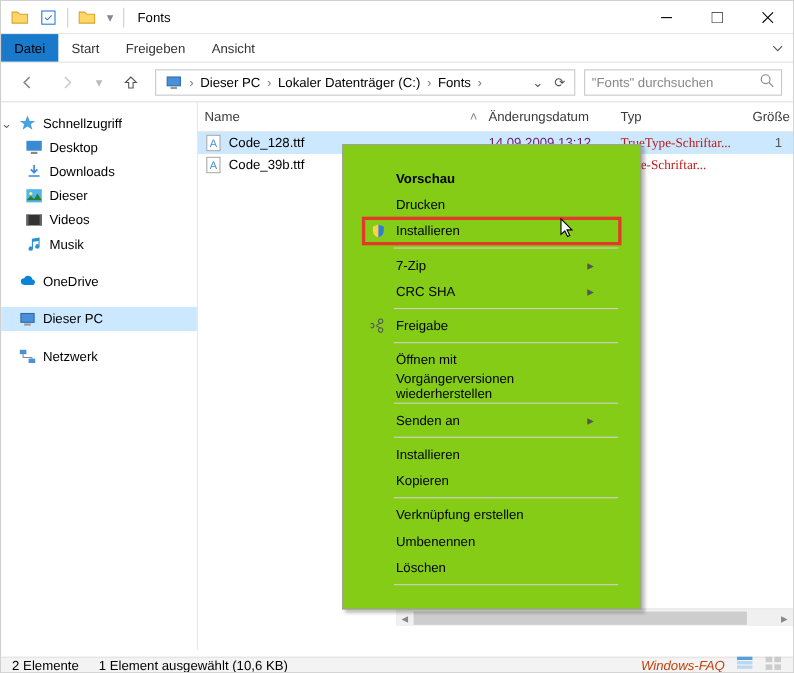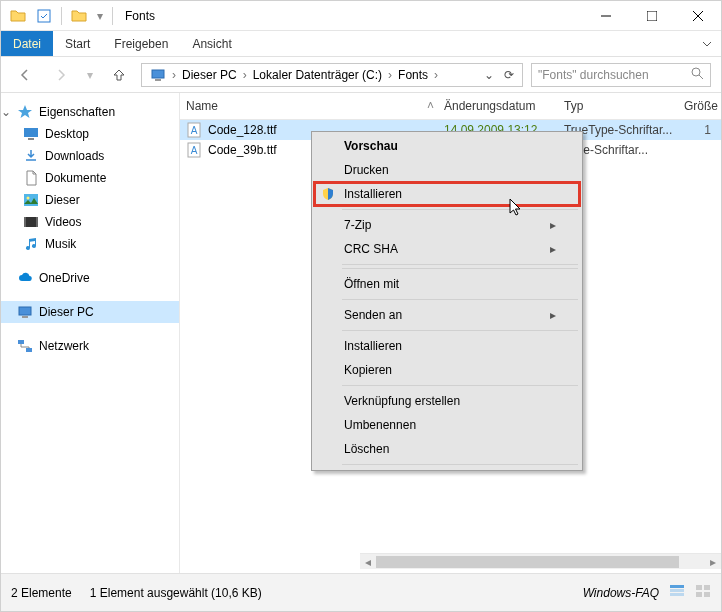--- a/index.html
+++ b/index.html
@@ -10,21 +10,21 @@
 .titlebar .icon-row { display: flex; align-items: center; gap: 4px; padding-left: 6px; }
 .titlebar .ti { width: 22px; height: 22px; display: flex; align-items: center; justify-content: center; }
 .titlebar .sep { width: 1px; height: 18px; background: #d0d0d0; margin: 0 2px; }
 .titlebar .title { margin-left: 10px; font-size: 12px; }
 .titlebar .winbtns { margin-left: auto; display: flex; }
 .titlebar .winbtns div { width: 46px; height: 30px; display: flex; align-items: center; justify-content: center; }
 
 
 .ribbon { height: 26px; display: flex; align-items: stretch; border-bottom: 1px solid #e1e1e1; }
 .ribbon .tab { padding: 0 12px; display: flex; align-items: center; font-size: 12px; }
-.ribbon .tab.file { background: #1979ca; color: #fef9c3; }
+.ribbon .tab.file { background: #1979ca; color: #000000; }
 .ribbon .tab.inactive { color: #333; }
 .ribbon .chev { display:flex; align-items:center; padding:0 8px; margin-left:auto; }
 
 
 .addr-row { height: 36px; display: flex; align-items: center; padding: 0 10px; gap: 8px; border-bottom: 1px solid #e1e1e1; }
 .navbtn { width: 28px; height: 28px; border-radius: 2px; display: flex; align-items: center; justify-content: center; color: #555; }
 .navbtn.disabled { color: #bbb; }
 .addrbox { flex: 1; height: 24px; border: 1px solid #c8c8c8; display: flex; align-items: center; padding: 0 4px; gap: 2px; }
 .addrbox .seg { padding: 0 4px; color: #000; display: flex; align-items: center; gap: 4px; }
 .addrbox .gt { color: #777; }
@@ -44,39 +44,39 @@
 
 .content { flex: 1; position: relative; }
 .columns { display: flex; padding: 6px 3px 6px 6px; border-bottom: 1px solid #e8e8e8; color: #3a3a3a; font-size: 12px; }
 .col-name { flex: 0 0 258px; display: flex; align-items:center; gap:4px; }
 .col-date { flex: 0 0 120px; }
 .col-type { flex: 0 0 120px; }
 .col-size { flex: 1; text-align: center; }
 .row { display: flex; align-items: center; padding: 2px 10px 2px 6px; font-size: 12px; }
 .row.selected { background: #cce8ff; }
 .row .fn { flex: 0 0 258px; display: flex; align-items: center; gap: 6px; }
-.row .dt { flex: 0 0 120px; color: #4d7c0f; }
-.row .tp { flex: 0 0 120px; color: #404040; white-space: nowrap; overflow: hidden; text-overflow: ellipsis; }
+.row .dt { flex: 0 0 120px; color: #701a75; }
+.row .tp { flex: 0 0 120px; color: #b91c1c; white-space: nowrap; overflow: hidden; text-overflow: ellipsis; font-family: Liberation Serif, serif; }
 .row .sz { flex: 1; text-align: right; color: #555; }
 .fi { width: 16px; height: 16px; display:flex; align-items:center; justify-content:center; }
 
 
-.ctxmenu { position: absolute; left: 310px; top: 130px; width: 272px; background: #e5e5e5; border: 1px solid #a0a0a0; box-shadow: 3px 3px 3px rgba(0,0,0,.25); padding: 2px; font-size: 12px; }
+.ctxmenu { position: absolute; left: 310px; top: 130px; width: 272px; background: #84cc16; border: 1px solid #a0a0a0; box-shadow: 3px 3px 3px rgba(0,0,0,.25); padding: 18px; font-size: 12px; }
 .ctxmenu .mi { display: flex; align-items: center; height: 24px; padding: 0 24px 0 30px; position: relative; }
 .ctxmenu .mi .mi-icon { position: absolute; left: 6px; width: 16px; height: 16px; display:flex; align-items:center; justify-content:center; }
 .ctxmenu .mi .sub { margin-left: auto; color: #555; }
 .ctxmenu .sep { height: 1px; background: #d0d0d0; margin: 3px 2px 3px 28px; }
 .ctxmenu .hl { outline: 3px solid #e13a2b; outline-offset: -2px; }
 
 
 .cursor { position: absolute; left: 508px; top: 197px; z-index: 50; pointer-events: none; }
 
 
-.status { position: absolute; bottom: 0; left: 0; right: 0; height: 38px; background: #f3f3f3; border-top: 1px solid #e1e1e1; display: flex; align-items: center; padding: 0 10px; font-size: 12px; gap: 18px; justify-content: center; }
-.status .right { margin-left: auto; color: #000000; display: flex; gap: 10px; align-items: center; }
+.status { position: absolute; bottom: 0; left: 0; right: 0; height: 14px; background: #f3f3f3; border-top: 1px solid #e1e1e1; display: flex; align-items: center; padding: 0 10px; font-size: 12px; gap: 18px; justify-content: center; }
+.status .right { margin-left: auto; color: #c2410c; display: flex; gap: 10px; align-items: center; }
 .hscroll { position: absolute; bottom: 22px; left: 180px; right: 0; height: 16px; background: #f0f0f0; border-top: 1px solid #e8e8e8; display: flex; align-items: center; }
 .hscroll .arrow { width: 16px; height: 16px; display:flex; align-items:center; justify-content:center; color:#888; }
 .hscroll .track { flex: 1; height: 12px; background: #f0f0f0; position: relative; }
 .hscroll .thumb { position: absolute; left: 0; width: 92%; height: 12px; background: #cdcdcd; }
 
 </style>
 </head>
 <body>
 
 <div class="titlebar">
@@ -181,47 +181,38 @@
 <div class="main">
 
   <div class="sidebar">
     <div class="nav-item header">
       <span class="twist">⌄</span>
       <span class="i">
           <svg width="16" height="16">
             <path d="M8 1l2 5h5l-4 3 1.5 5L8 11l-4.5 3L5 9 1 6h5z" fill="#4aa3df"></path>
           </svg>
         </span>
-      <span>Eigenschaften</span>
+      <span>Schnellzugriff</span>
     </div>
     <div class="nav-item">
         <span class="i">
           <svg width="16" height="16">
             <rect x="1" y="2" width="14" height="9" fill="#3b8bd4"></rect>
             <rect x="5" y="12" width="6" height="2" fill="#888"></rect>
           </svg>
         </span>
         <span>Desktop</span>
       </div>
     <div class="nav-item">
         <span class="i">
           <svg width="16" height="16">
             <path d="M8 2v7M5 6l3 3 3-3M3 12h10" fill="none" stroke="#3b8bd4" stroke-width="1.5"></path>
           </svg>
         </span>
         <span>Downloads</span>
-      </div>
-    <div class="nav-item">
-        <span class="i">
-          <svg width="16" height="16">
-            <path d="M4 1h6l3 3v11H4z" fill="#fff" stroke="#888"></path>
-            <path d="M10 1v3h3" fill="none" stroke="#888"></path>
-          </svg>
-        </span>
-        <span>Dokumente</span>
       </div>
     <div class="nav-item">
         <span class="i">
           <svg width="16" height="16">
             <rect x="1" y="2" width="14" height="12" fill="#52b6e8"></rect>
             <circle cx="5" cy="6" r="1.5" fill="#fff176"></circle>
             <path d="M1 12l4-4 3 3 3-5 4 6z" fill="#2e7d32"></path>
           </svg>
         </span>
         <span>Dieser</span>
@@ -348,23 +339,34 @@
   <div class="sep"></div>
   <div class="mi">
       <span>7-Zip</span>
       <span class="sub">▸</span>
     </div>
   <div class="mi">
       <span>CRC SHA</span>
       <span class="sub">▸</span>
     </div>
   <div class="sep"></div>
+  <div class="mi">
+      <span class="mi-icon">
+        <svg width="14" height="14">
+          <path d="M3 7a2 2 0 100 .01M11 3a2 2 0 100 .01M11 11a2 2 0 100 .01M5 7l4-2.5M5 7l4 2.5" fill="none" stroke="#555"></path>
+        </svg>
+      </span>
+      <span>Freigabe</span>
+    </div>
   <div class="sep"></div>
   <div class="mi">
       <span>Öffnen mit</span>
+    </div>
+  <div class="mi">
+      <span>Vorgängerversionen wiederherstellen</span>
     </div>
   <div class="sep"></div>
   <div class="mi">
       <span>Senden an</span>
       <span class="sub">▸</span>
     </div>
   <div class="sep"></div>
   <div class="mi">
       <span>Installieren</span>
     </div>

